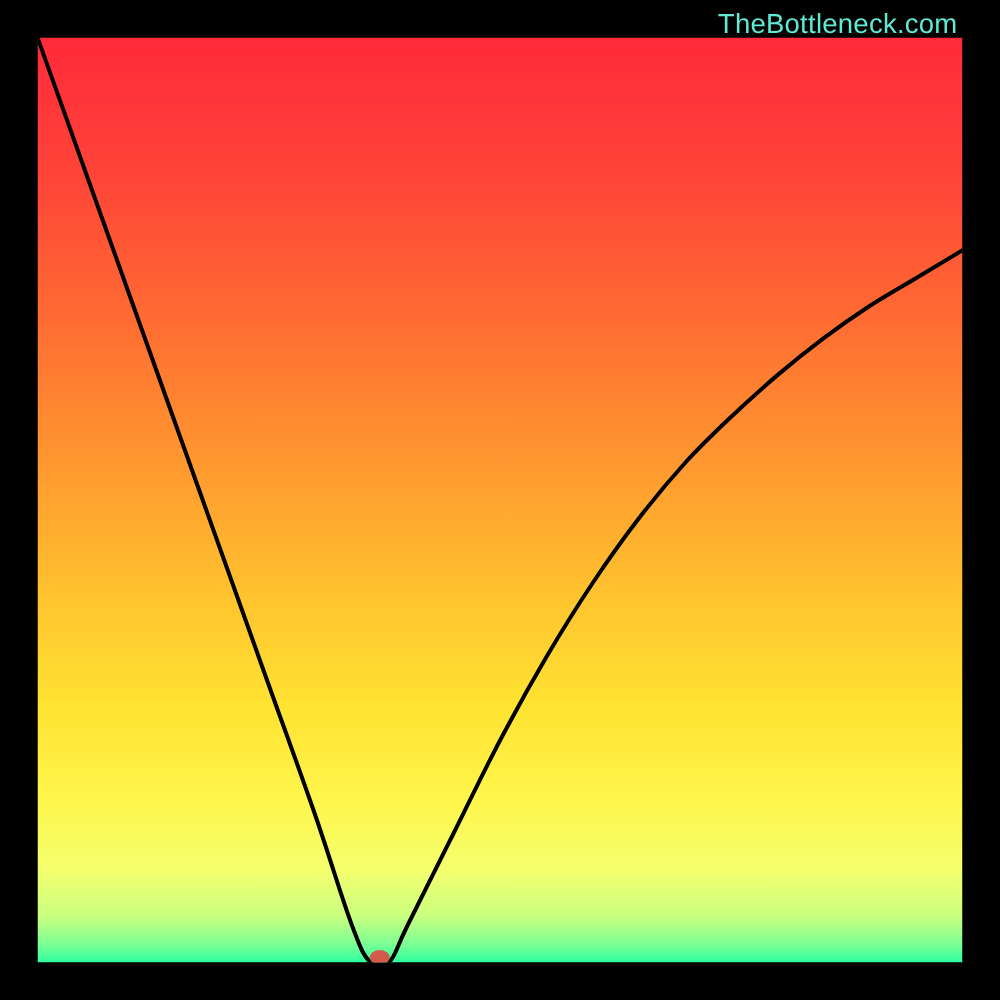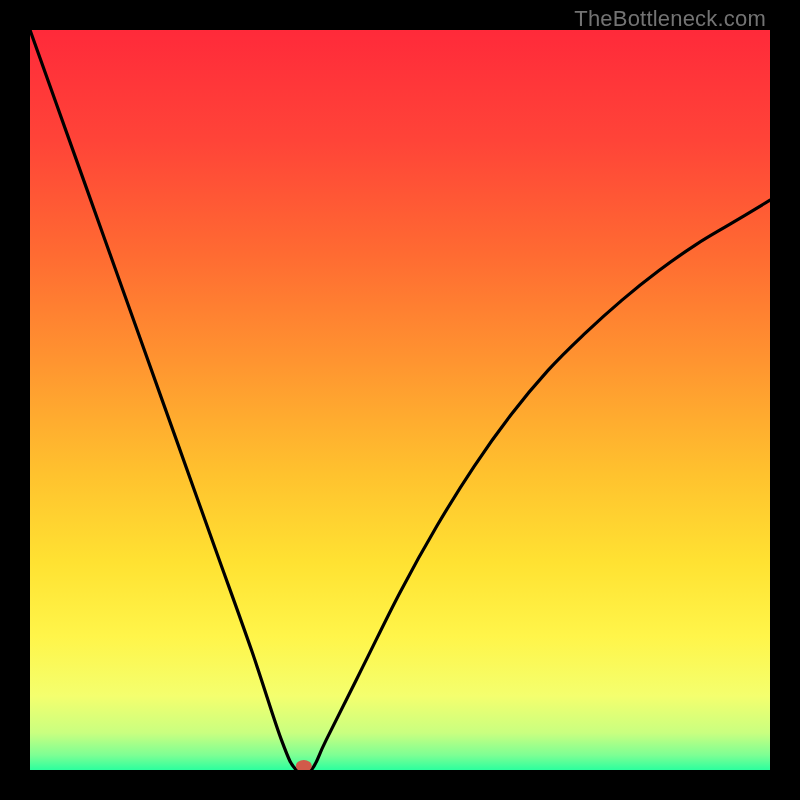--- a/index.html
+++ b/index.html
@@ -30,21 +30,21 @@
     position: absolute;
     left: 0;
     top: 0;
     width: 740px;
     height: 740px;
   }
   .watermark {
     position: absolute;
     top: 6px;
     right: 34px;
-    color: #737373;
+    color: #5eead4;
     font-size: 22px;
     font-weight: 500;
     letter-spacing: 0.2px;
   }
 </style>
 </head>
 <body>
 
 <div class="watermark">TheBottleneck.com</div>
 

